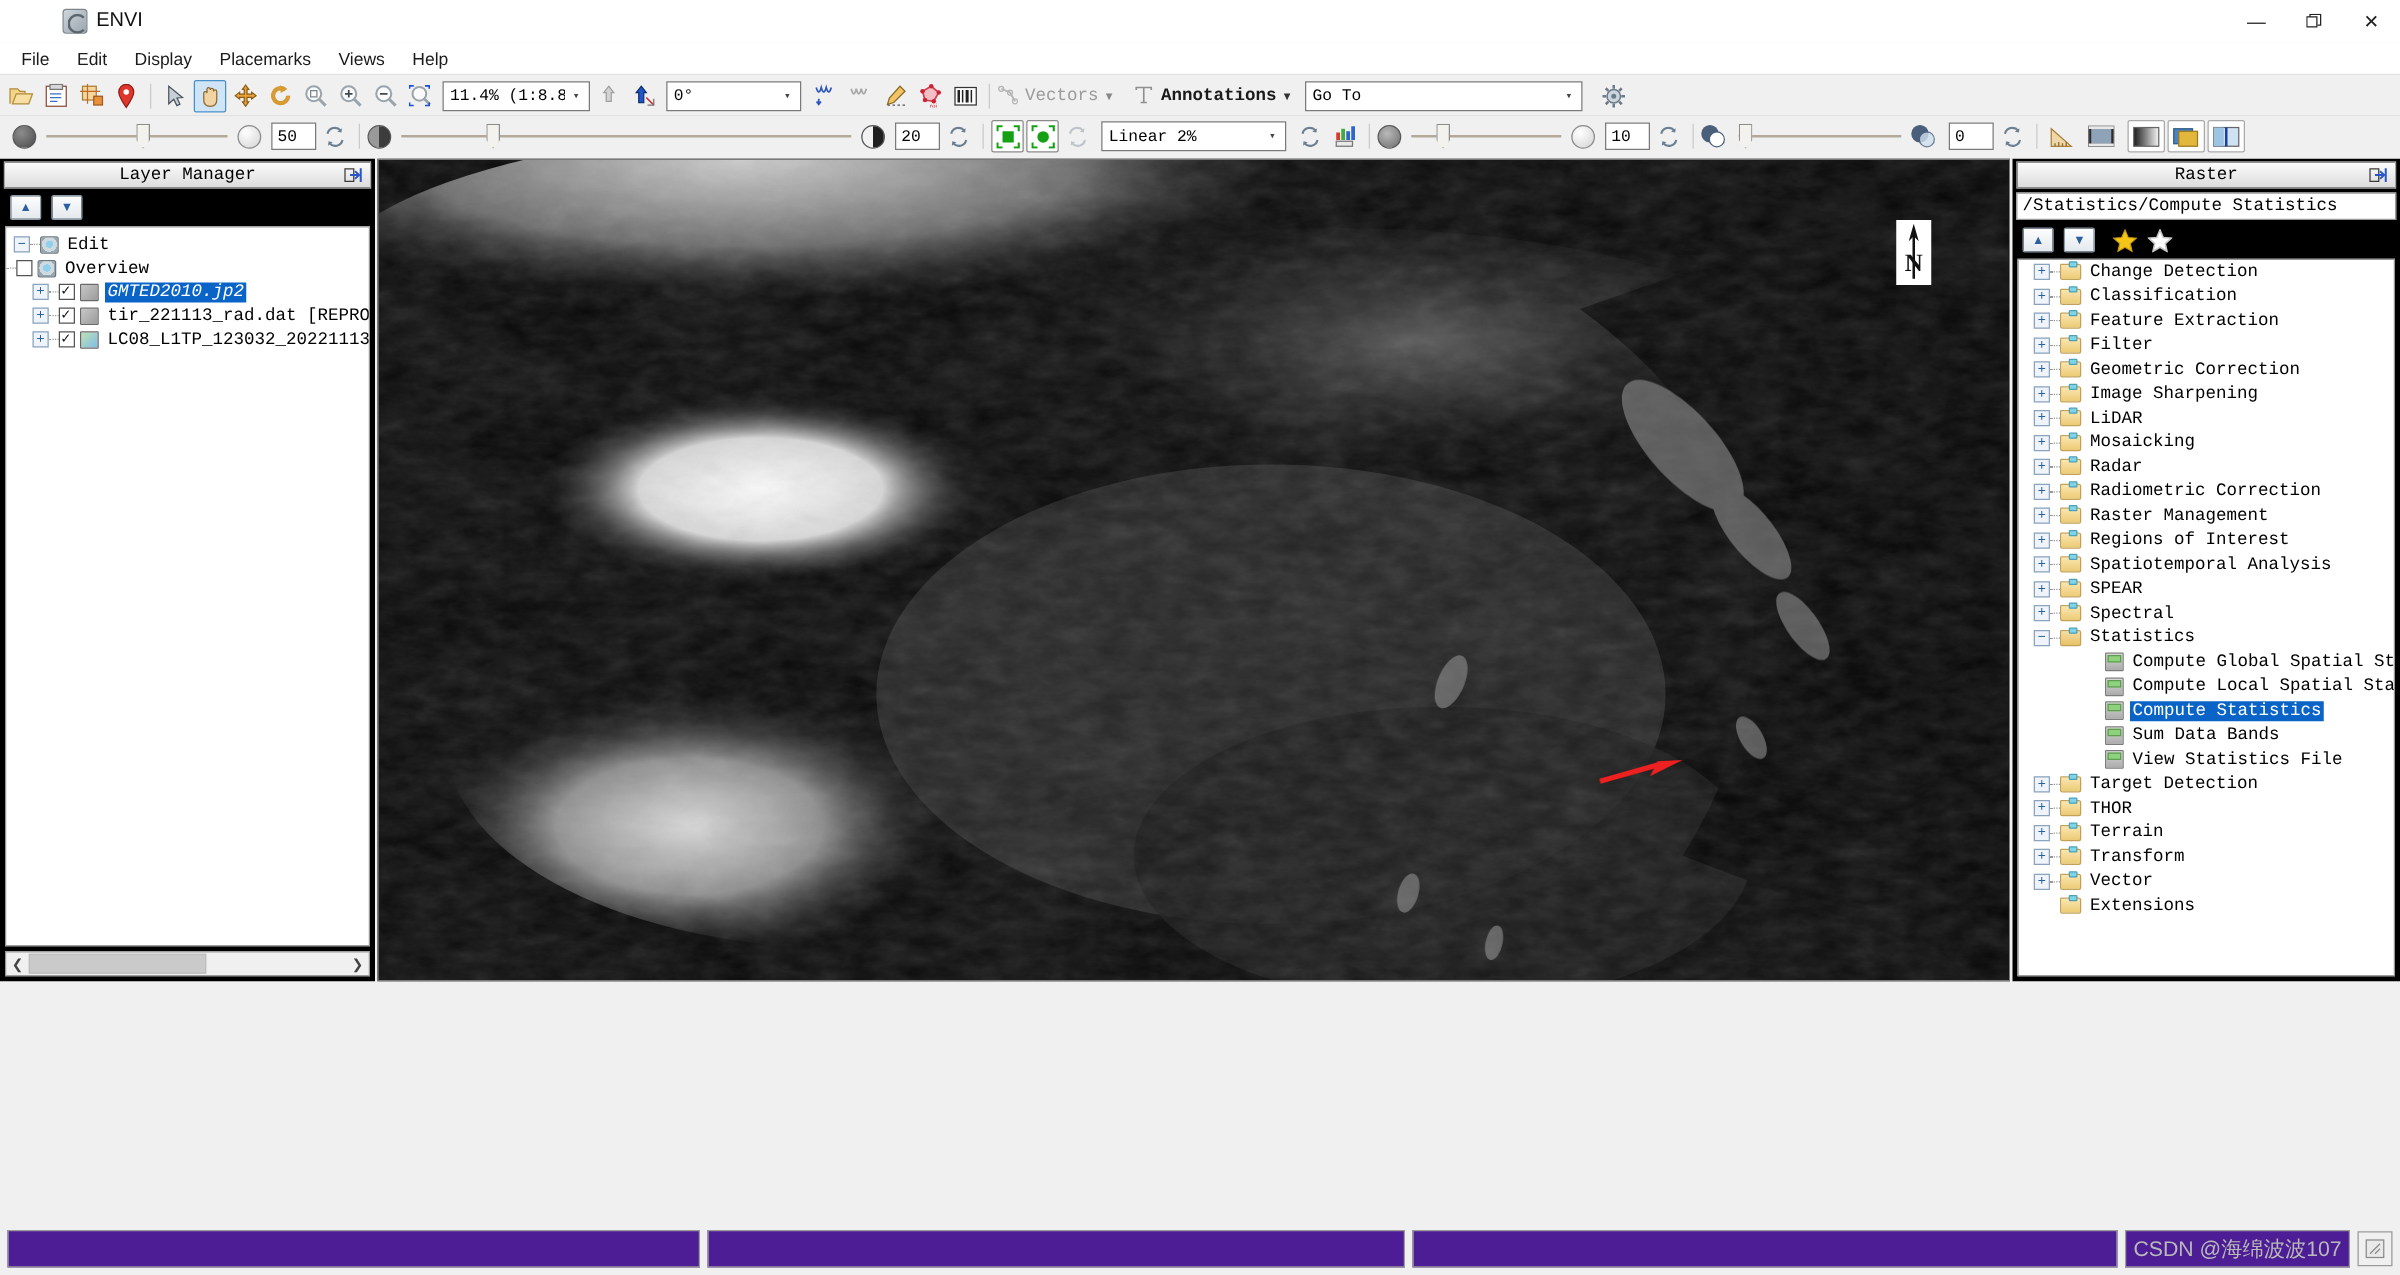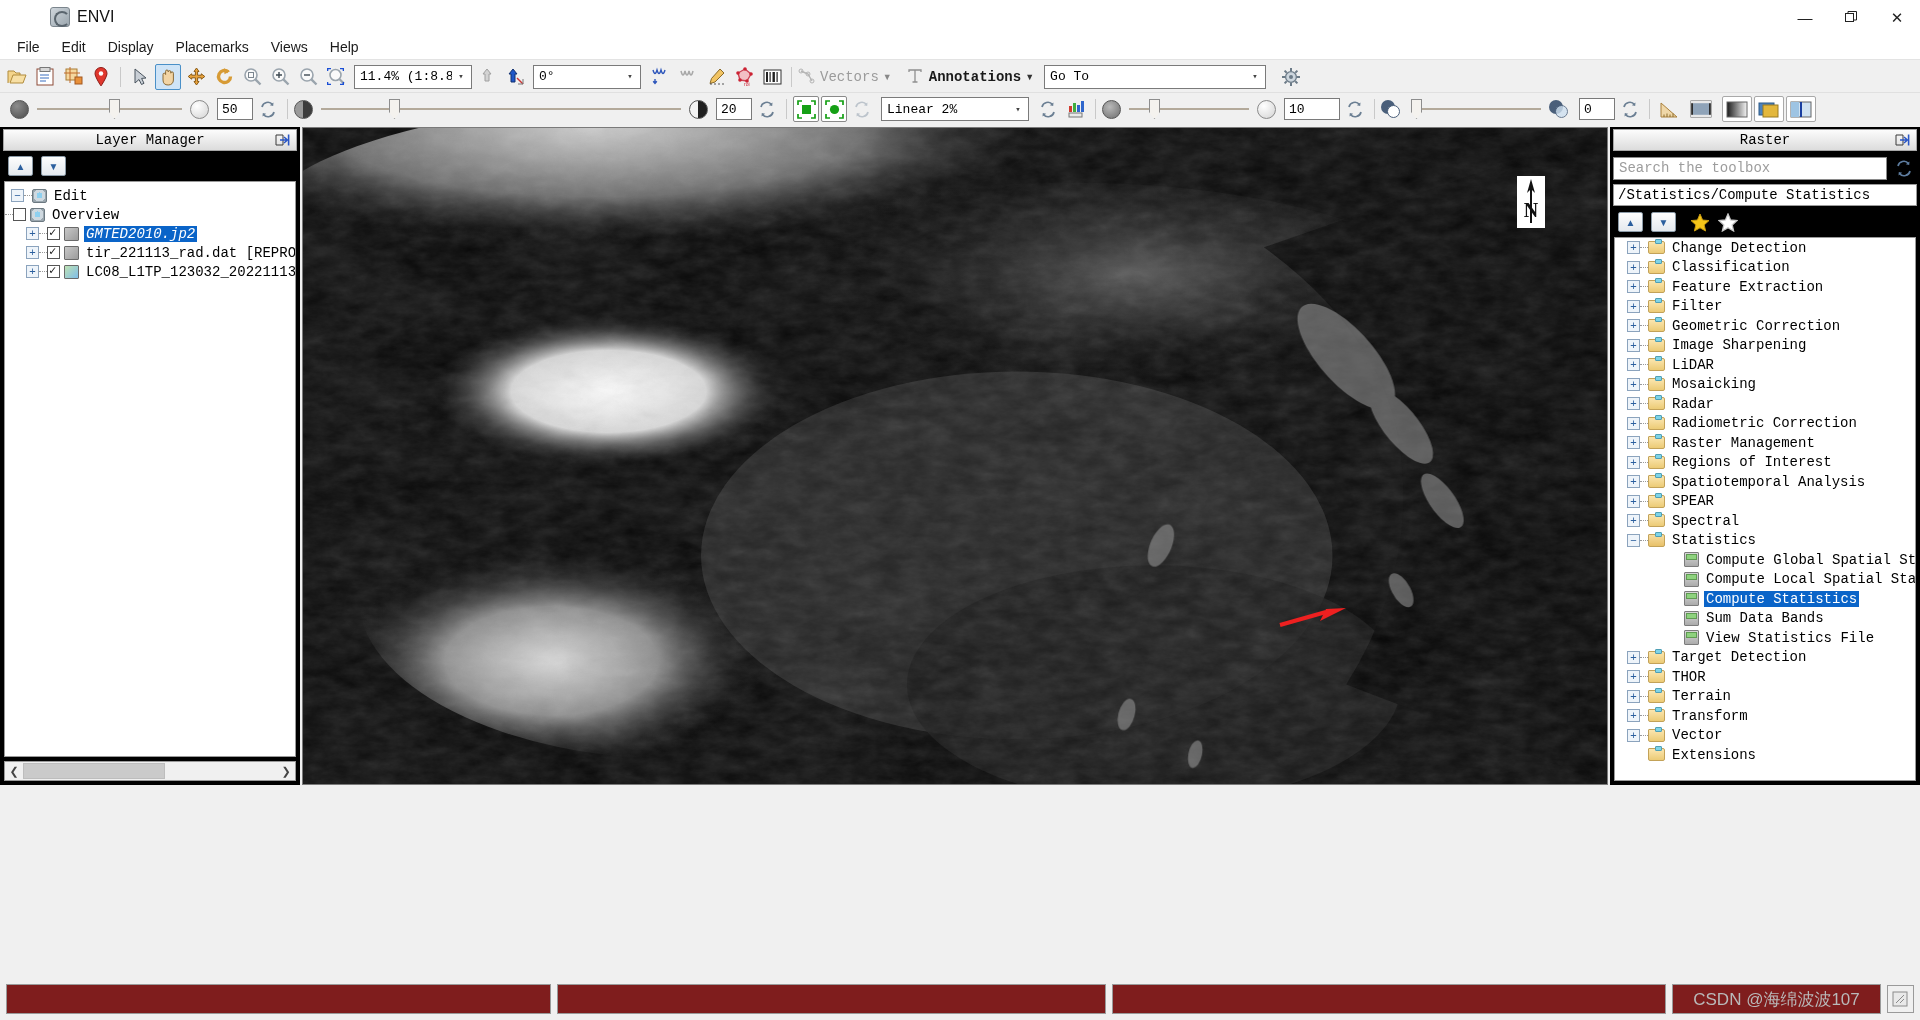--- a/index.html
+++ b/index.html
@@ -210,23 +210,23 @@
   }
   .hs-arrow { width:18px; text-align:center; color:#444; font-size:11px; }
   .hs-thumb { height:16px; background:#cacaca; border:1px solid #bdbdbd; }
 
   
   #statusbar {
     position:absolute; left:0; bottom:0; width:1920px; height:42px;
     background:#f0f0f0; display:flex; align-items:center; gap:6px; padding:0 6px;
   }
   .statusfield {
-    height:30px; border:1px solid #9a9a9a; background:#7f1d1d;
+    height:30px; border:1px solid #9a9a9a; background:#4c1d95;
     font-family:"Liberation Mono", monospace; font-size:13px;
-    display:flex; align-items:center; padding:0 20px;
+    display:flex; align-items:center; padding:0 6px;
   }
   #watermark {
     font-family:"Liberation Sans", sans-serif; font-size:17px; color:#b9b9b9;
     white-space:nowrap;
   }
 </style>
 </head>
 <body>
 
 <div id="titlebar">
@@ -536,21 +536,21 @@
 
   <div class="tsep"></div>
 
   <div class="orb ring"></div>
   <div class="sliderwrap" style="width:120px; margin:0 6px;">
     <div class="track" style="width:120px;">
         <div class="thumb" style="left:20px;"></div>
       </div>
   </div>
   <div class="orb light"></div>
-  <div class="textbox" style="width:56px;margin-left:6px;">10</div>
+  <div class="textbox" style="width:36px;margin-left:6px;">10</div>
   <div class="tbtn">
     <svg width="18" height="17" viewBox="0 0 18 17">
         <path d="M3 6a6 6 0 0110.5-2.5" fill="none" stroke="#6b7f93" stroke-width="1.7"></path>
         <path d="M14.5 1.5 L14.2 5 L10.8 4.3Z" fill="#6b7f93"></path>
         <path d="M15 11a6 6 0 01-10.5 2.5" fill="none" stroke="#6b7f93" stroke-width="1.7"></path>
         <path d="M3.5 15.5 L3.8 12 L7.2 12.7Z" fill="#6b7f93"></path>
       </svg>
   </div>
 
   <div class="tsep"></div>
@@ -764,31 +764,20 @@
       <span>Raster</span>
       <span class="panel-pin">
         <svg width="15" height="14" viewBox="0 0 15 14">
             <path d="M1 2h7v10H1z" fill="none" stroke="#3a3a3a"></path>
             <path d="M5 7h7M9 4l3.4 3L9 10" fill="none" stroke="#2a56c6" stroke-width="1.5"></path>
             <path d="M13.6 1.5v11" stroke="#2a56c6" stroke-width="1.6"></path>
           </svg>
       </span>
     </div>
 
-    <div class="srchrow">
-      <div class="srchbox">Search the toolbox</div>
-      <div class="tbtn">
-        <svg width="18" height="17" viewBox="0 0 18 17">
-            <path d="M3 6a6 6 0 0110.5-2.5" fill="none" stroke="#5e7da0" stroke-width="1.7"></path>
-            <path d="M14.5 1.5 L14.2 5 L10.8 4.3Z" fill="#5e7da0"></path>
-            <path d="M15 11a6 6 0 01-10.5 2.5" fill="none" stroke="#5e7da0" stroke-width="1.7"></path>
-            <path d="M3.5 15.5 L3.8 12 L7.2 12.7Z" fill="#5e7da0"></path>
-          </svg>
-      </div>
-    </div>
 
     <div class="pathbox">/Statistics/Compute Statistics</div>
 
     <div style="display:flex;align-items:center;gap:8px;margin:6px 0 5px 8px;">
       <div class="navbtn">▲</div>
       <div class="navbtn">▼</div>
       <svg width="20" height="19" viewBox="0 0 20 19" style="margin-left:6px">
           <path d="M10 1 L12.6 7 L19 7.6 L14.2 11.9 L15.6 18 L10 14.8 L4.4 18 L5.8 11.9 L1 7.6 L7.4 7 Z" fill="#f5c518" stroke="#c79a10"></path>
         </svg>
       <svg width="20" height="19" viewBox="0 0 20 19">

